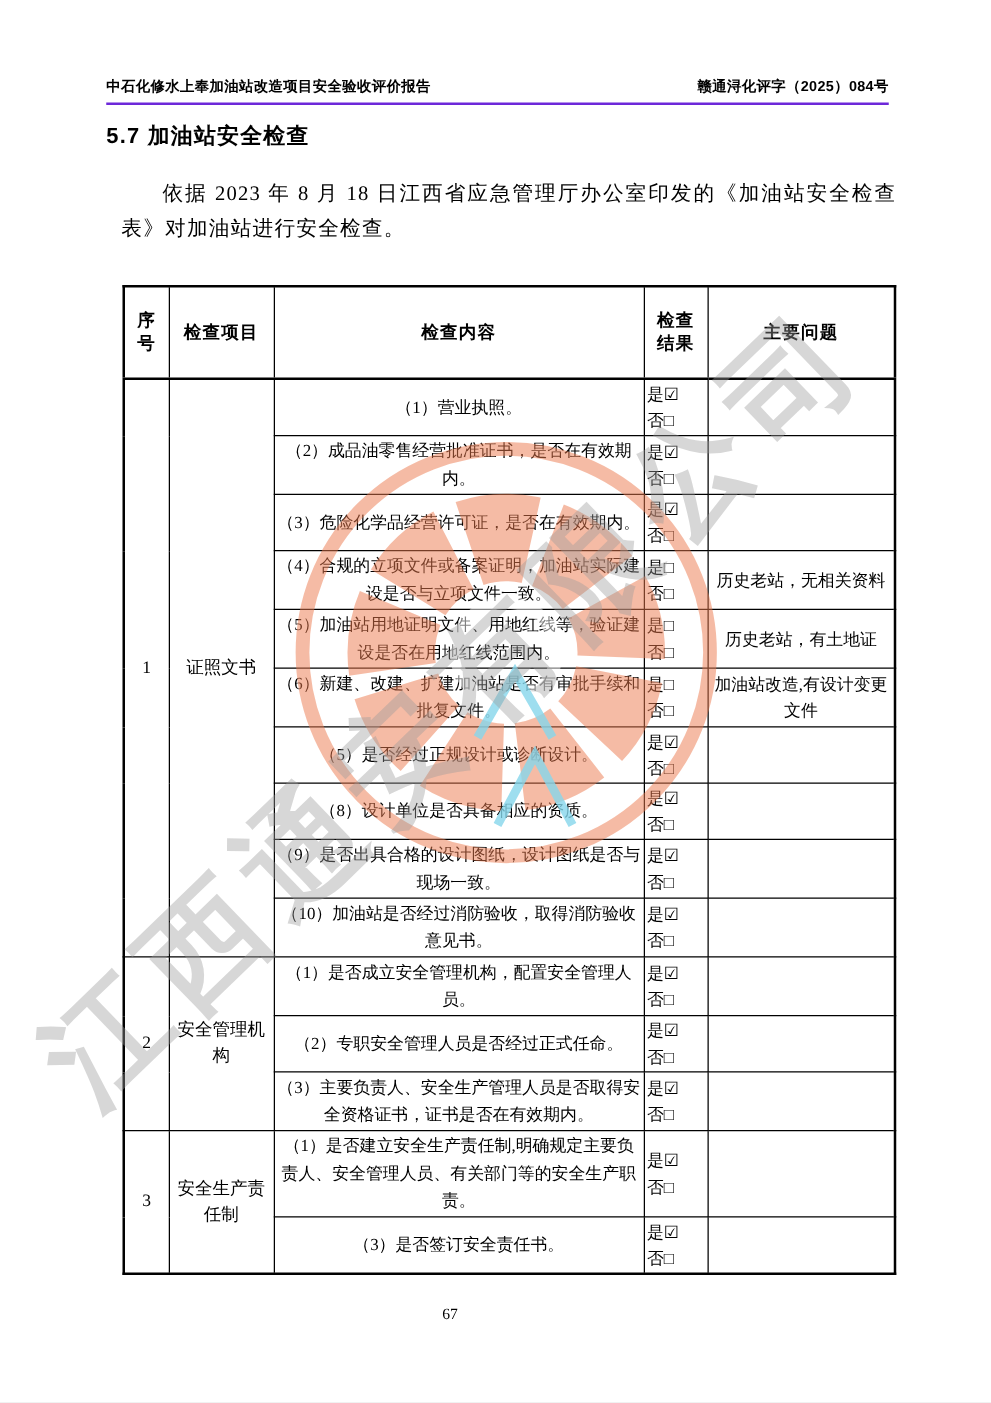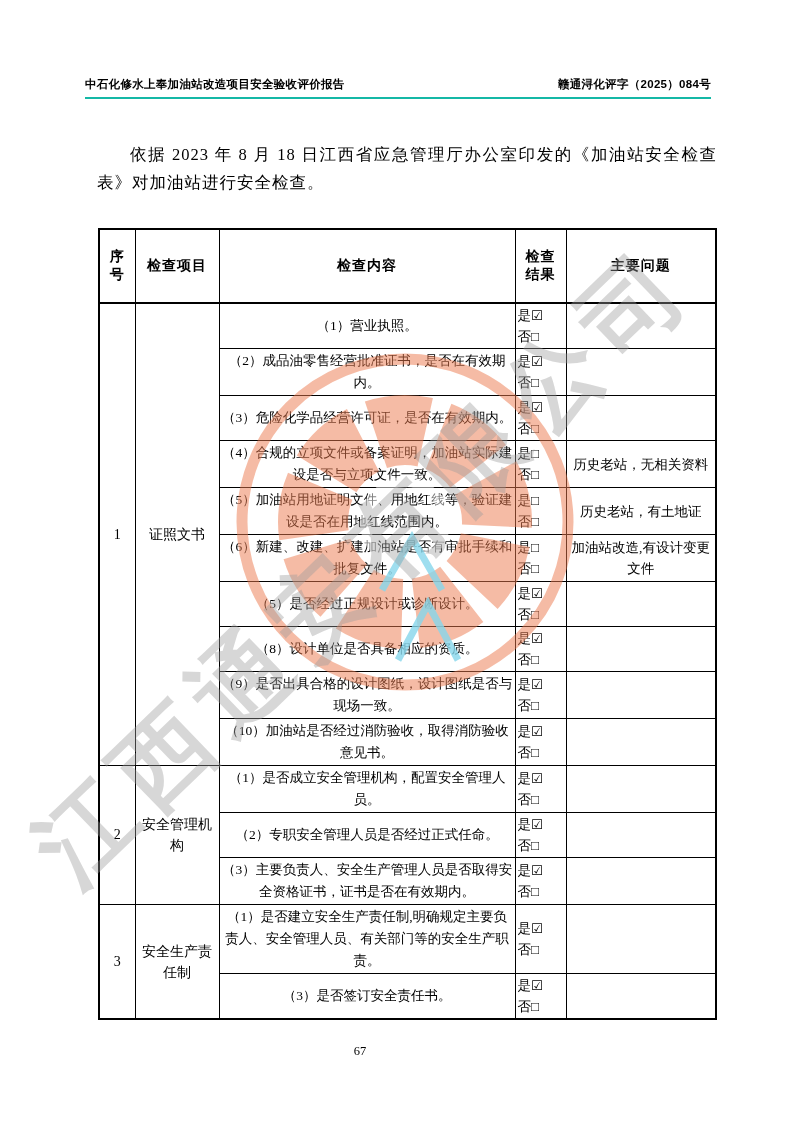--- a/index.html
+++ b/index.html
@@ -9,23 +9,23 @@
     background:#ffffff;
     margin:0 auto;
     overflow:hidden;
     font-family:"Liberation Serif","DejaVu Serif",serif;
     color:#000;
   }
   
   .doc-header{
     position:absolute;left:85px;top:62px;width:626px;
     display:flex;justify-content:space-between;align-items:flex-end;
-    border-bottom:2px solid #14b8a6;padding-bottom:5px;
+    border-bottom:2px solid #6d28d9;padding-bottom:5px;
     font-family:"Liberation Sans","DejaVu Sans",sans-serif;
-    font-size:11.5px;font-weight:bold;letter-spacing:.3px;margin-top:15px;
+    font-size:11.5px;font-weight:bold;letter-spacing:.3px;
   }
   
   .section-heading{
     position:absolute;left:85px;top:96px;margin:0;
     font-family:"Liberation Sans","DejaVu Sans",sans-serif;
     font-size:17.5px;font-weight:bold;letter-spacing:1px;
   }
   
   .intro{
     position:absolute;left:85px;top:129px;width:620px;margin:12px;
@@ -85,20 +85,21 @@
 </head>
 <body>
 
 <div class="page">
 
   <div class="doc-header">
     <span>中石化修水上奉加油站改造项目安全验收评价报告</span>
     <span>赣通浔化评字（2025）084号</span>
   </div>
 
+  <h2 class="section-heading">5.7 加油站安全检查</h2>
 
   <p class="intro">依据 2023 年 8 月 18 日江西省应急管理厅办公室印发的《加油站安全检查表》对加油站进行安全检查。</p>
 
 
   <table class="inspection">
     <colgroup>
       <col style="width:36px">
       <col style="width:84px">
       <col style="width:296px">
       <col style="width:51px">

